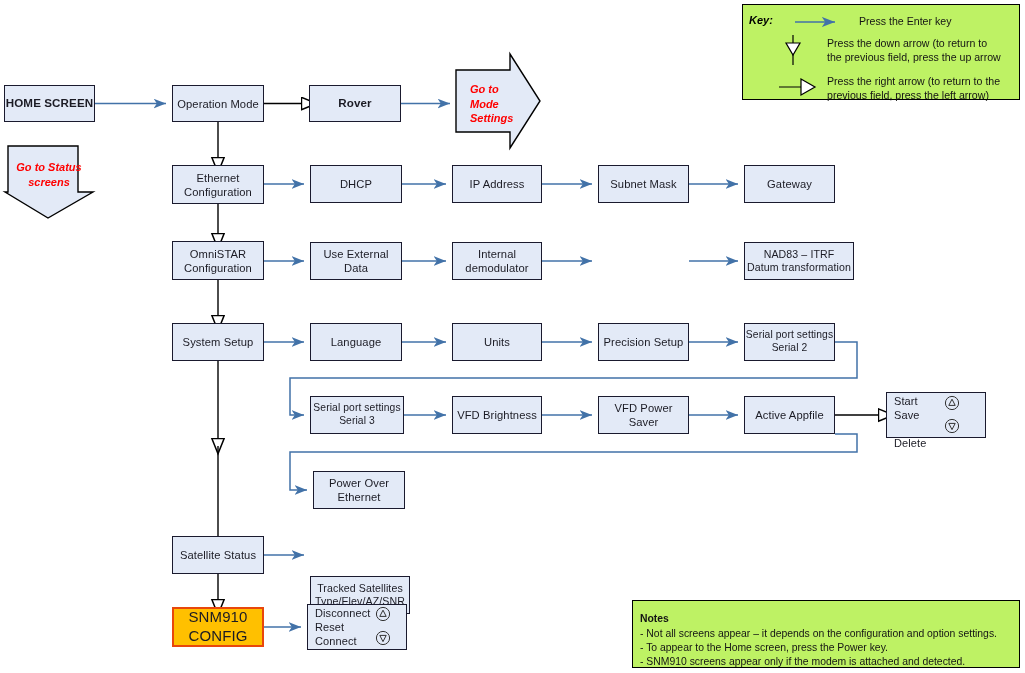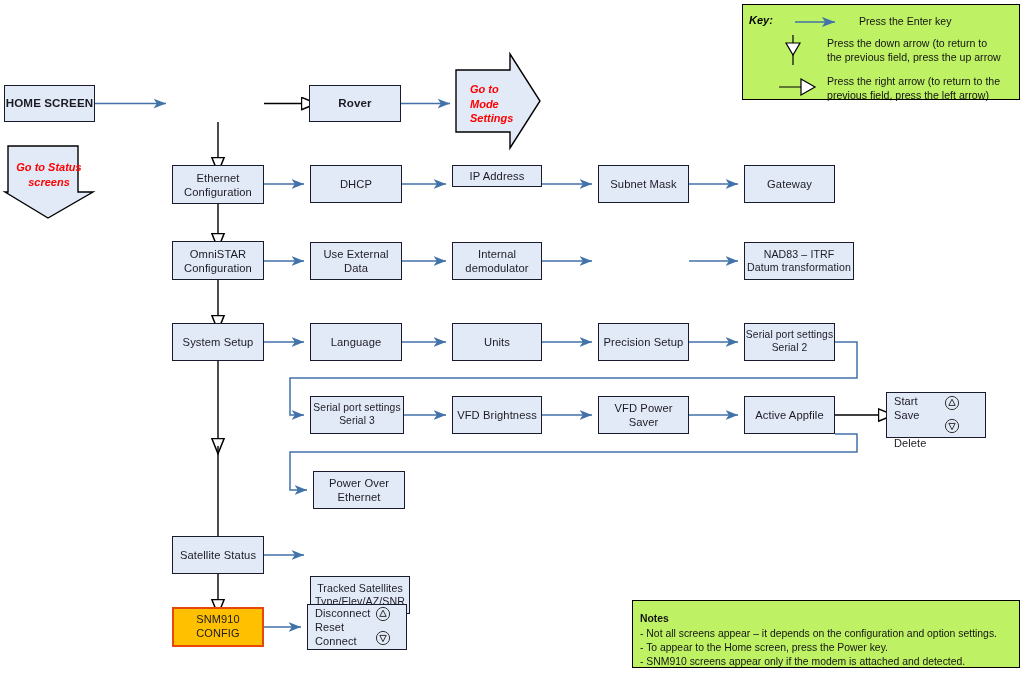--- a/index.html
+++ b/index.html
@@ -4,21 +4,21 @@
 <style>
   html,body{margin:0;padding:0;background:#ffffff;}
   body{width:1025px;height:673px;font-family:"Liberation Sans",sans-serif;}
   #canvas{position:relative;width:1025px;height:673px;overflow:hidden;}
   svg.lines{position:absolute;left:0;top:0;width:1025px;height:673px;}
   .box{position:absolute;box-sizing:border-box;background:#e3eaf7;border:1.6px solid #1a1a2e;
        display:flex;align-items:center;justify-content:center;text-align:center;
        font-size:11.2px;color:#1b1b24;line-height:1.25;letter-spacing:.1px;}
   .box.bold{font-weight:bold;font-size:11.6px;}
   .box.left{justify-content:center;text-align:left;padding-left:5px;}
-  .box.orange{background:#FFC000;border:2px solid #E8470B;font-size:11px;}
+  .box.orange{background:#FFC000;border:2px solid #E8470B;font-size:15px;}
   .arrowbox{position:absolute;font-size:11px;font-weight:bold;font-style:italic;color:#FF0000;
             line-height:1.32;}
   .panel{position:absolute;box-sizing:border-box;background:#bef264;border:1.3px solid #000;}
   .legend-row{position:absolute;font-size:10.6px;color:#141414;line-height:1.3;}
   .legend-key{position:absolute;font-size:11px;font-weight:bold;font-style:italic;color:#000;}
   .notes{position:absolute;font-size:10.4px;color:#141414;line-height:1.42;}
   .kv{position:absolute;font-size:11px;color:#1b1b24;line-height:1.42;}
   .cicon{position:absolute;}
 </style>
 </head>
@@ -78,26 +78,27 @@
     <polygon points="8,146 78,146 78,192 93,192 48,218 5,192 8,192" fill="#e3eaf7" stroke="#000" stroke-width="1.4"></polygon>
   </svg>
 
   <div class="arrowbox" style="left:470px;top:82px;width:60px;white-space:pre-line;">Go to
 Mode
 Settings</div>
   <div class="arrowbox" style="left:12px;top:160px;width:74px;white-space:pre-line;text-align:center;">Go to Status
 screens</div>
 
   <div class="box bold" style="left:4px;top:85px;width:91px;height:37px;white-space:pre-line;">HOME SCREEN</div>
+  <div class="box" style="left:172px;top:85px;width:92px;height:37px;white-space:pre-line;">Operation Mode</div>
   <div class="box bold" style="left:309px;top:85px;width:92px;height:37px;white-space:pre-line;">Rover</div>
 
   <div class="box" style="left:172px;top:165px;width:92px;height:39px;white-space:pre-line;">Ethernet
 Configuration</div>
   <div class="box" style="left:310px;top:165px;width:92px;height:38px;white-space:pre-line;">DHCP</div>
-  <div class="box" style="left:452px;top:165px;width:90px;height:22px;white-space:pre-line;">IP Address</div>
+  <div class="box" style="left:452px;top:165px;width:90px;height:38px;white-space:pre-line;">IP Address</div>
   <div class="box" style="left:598px;top:165px;width:91px;height:38px;white-space:pre-line;">Subnet Mask</div>
   <div class="box" style="left:744px;top:165px;width:91px;height:38px;white-space:pre-line;">Gateway</div>
 
   <div class="box" style="left:172px;top:241px;width:92px;height:39px;white-space:pre-line;">OmniSTAR
 Configuration</div>
   <div class="box" style="left:310px;top:242px;width:92px;height:38px;white-space:pre-line;">Use External Data</div>
   <div class="box" style="left:452px;top:242px;width:90px;height:38px;white-space:pre-line;">Internal
 demodulator</div>
   <div class="box" style="left:744px;top:242px;width:110px;height:38px;white-space:pre-line;font-size:10.6px;">NAD83 – ITRF
 Datum transformation</div>

